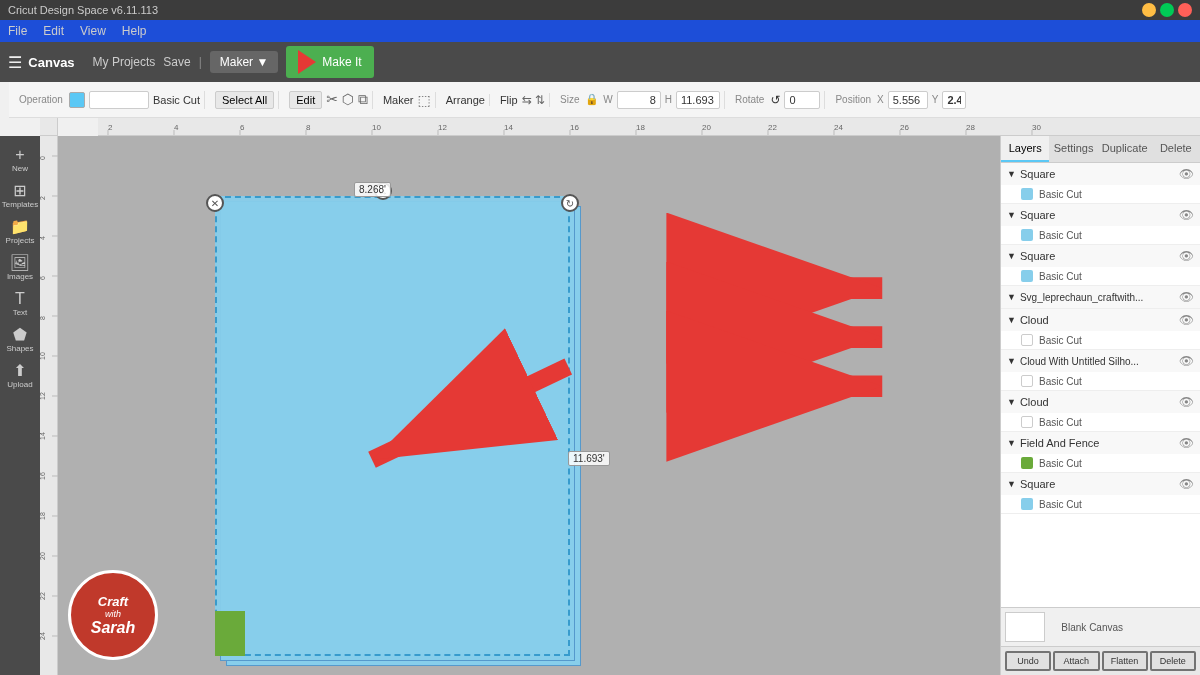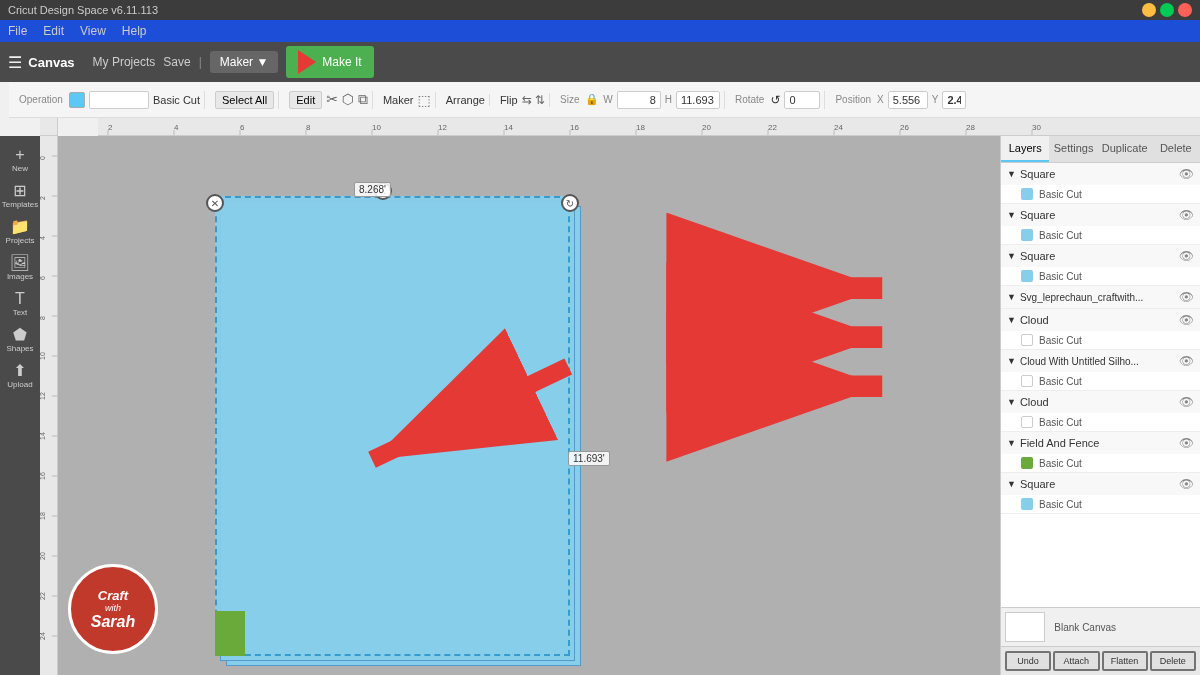--- a/index.html
+++ b/index.html
@@ -199,21 +199,21 @@
     }
 
     
     #arrows-overlay {
       position: absolute; top: 0; left: 0; right: 0; bottom: 0;
       pointer-events: none; z-index: 10;
     }
 
     
     #watermark {
-      position: absolute; bottom: 21px; left: 10px;
+      position: absolute; bottom: 15px; left: 10px;
       width: 90px; height: 90px;
       background: #c0392b;
       border-radius: 50%;
       display: flex; flex-direction: column; align-items: center; justify-content: center;
       color: #fff; font-size: 11px; font-style: italic;
       z-index: 20;
       border: 3px solid #fff;
     }
     #watermark .wm-craft { font-size: 13px; font-weight: bold; }
     #watermark .wm-with { font-size: 9px; }
@@ -268,21 +268,21 @@
     
     #panel-bottom {
       border-top: 1px solid #ccc;
       padding: 4px;
       background: #f0f0f0;
     }
     .blank-canvas-preview {
       background: #fff; border: 1px solid #ccc;
       width: 40px; height: 30px; display: inline-block; vertical-align: middle;
     }
-    .blank-canvas-label { font-size: 10px; color: #555; vertical-align: middle; margin-left: 6px; }
+    .blank-canvas-label { font-size: 10px; color: #555; vertical-align: middle; margin-left: 13px; }
 
     #panel-footer-actions {
       display: flex; gap: 2px; padding: 4px;
       border-top: 1px solid #ccc; background: #e8e8e8;
     }
     .footer-btn {
       flex: 1; background: #e0e0e0; border: 2px solid #737373;
       border-radius: 2px; padding: 3px 2px; font-size: 9px;
       cursor: pointer; text-align: center; color: #333;
     }

